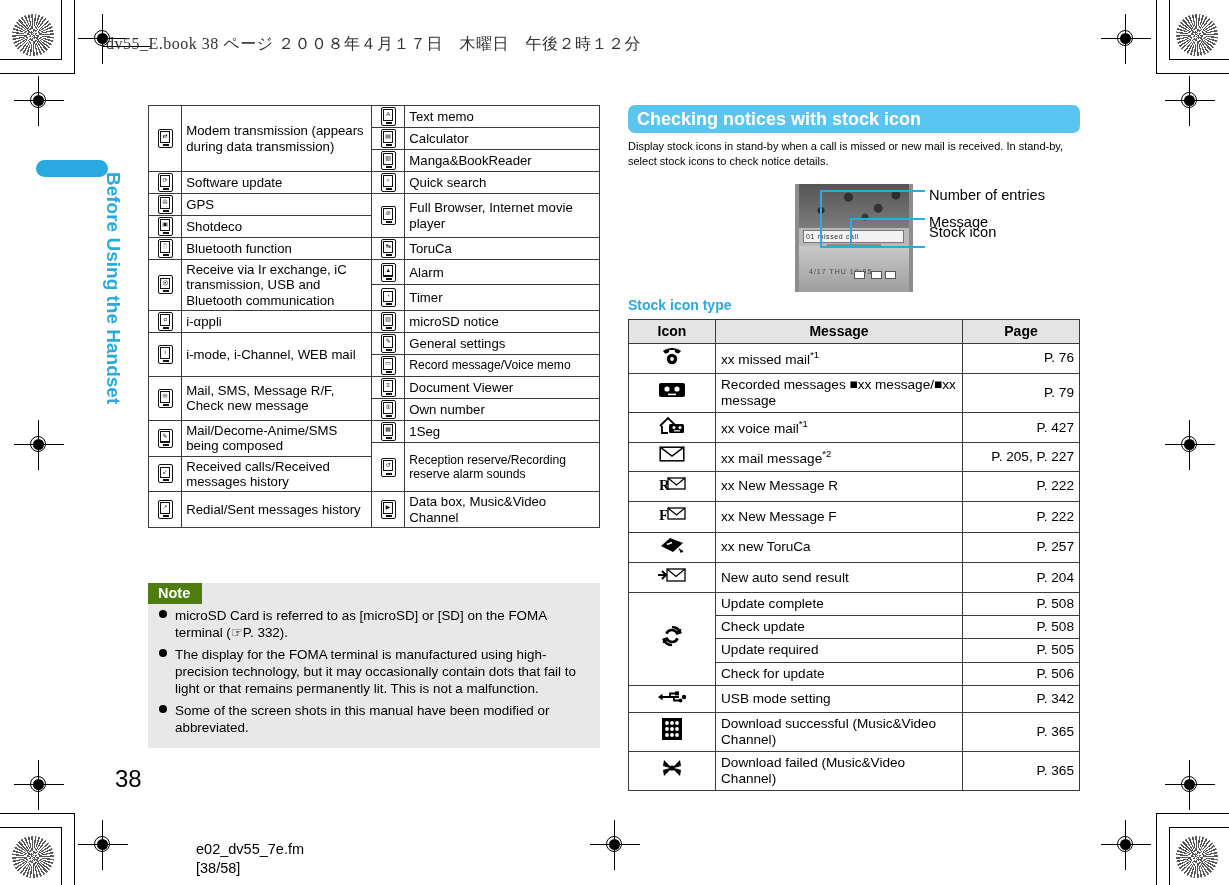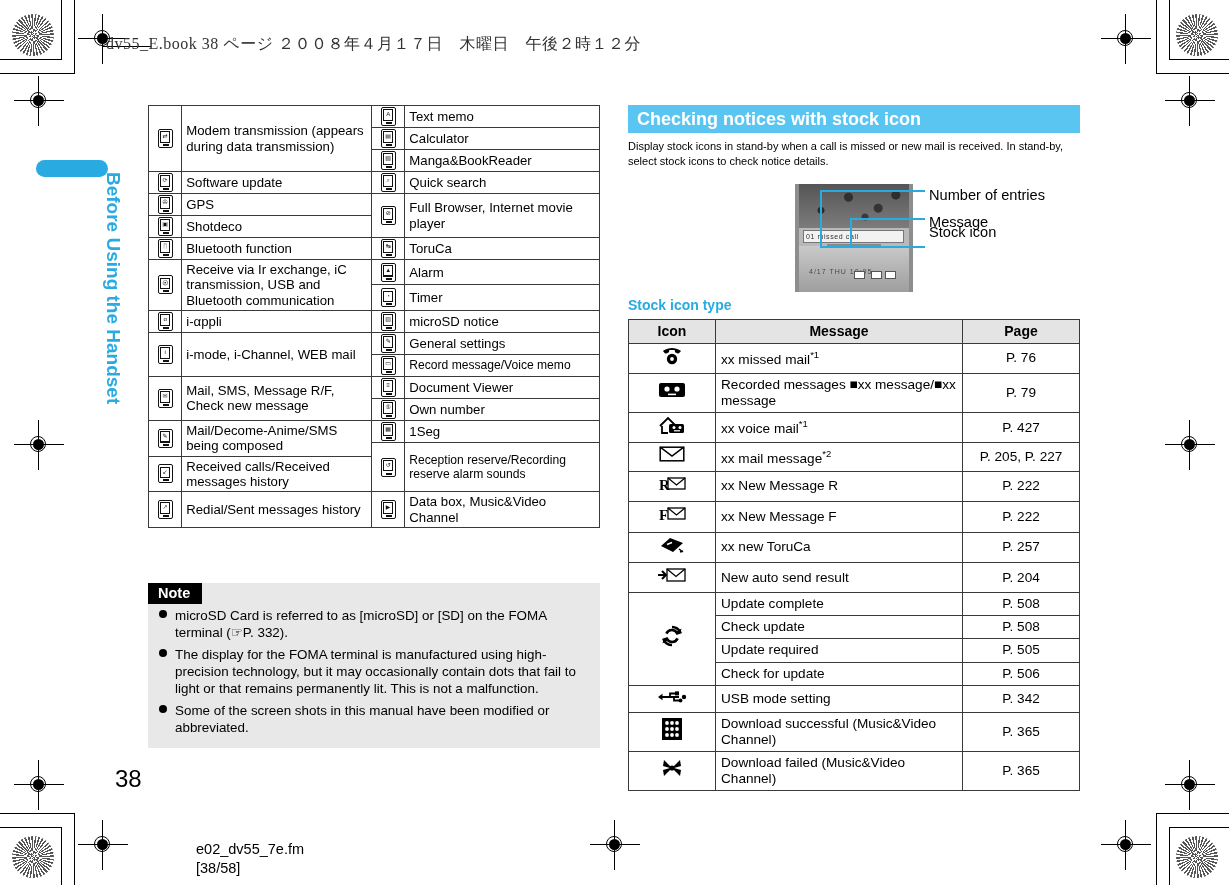--- a/index.html
+++ b/index.html
@@ -91,21 +91,21 @@
     overflow:hidden;
   }
 
   
   .notebox{
     position:absolute;left:148px;top:583px;width:452px;
     background:#e8e8e8;box-sizing:border-box;
     padding:0 0 7px 0;
   }
   .note-h{
-    display:inline-block;background:#000000;color:#fff;font-weight:bold;
+    display:inline-block;background:#4d7c0f;color:#fff;font-weight:bold;
     font-size:14.5px;padding:2px 12px 3px 10px;margin:0 0 3px 0;
   }
   .note-li{
     position:relative;padding:0 16px 5px 27px;font-size:13.4px;line-height:1.27;
   }
   .note-li .bul{
     position:absolute;left:11px;top:3px;width:8px;height:8px;border-radius:50%;
     background:#000;
   }
 
@@ -114,21 +114,21 @@
     position:absolute;left:115px;top:765px;font-size:24px;color:#000;text-align:right;
   }
   .footer{
     position:absolute;left:196px;top:840px;font-size:14.5px;line-height:1.32;color:#000;
   }
 
   
   .sechead{
     position:absolute;left:628px;top:105px;width:452px;height:28px;
     background:#5BC5F2;color:#fff;font-weight:bold;font-size:18px;
-    line-height:28px;padding-left:9px;box-sizing:border-box;
+    line-height:28px;padding-left:9px;box-sizing:border-box;border-radius:7px;
   }
   .intro{
     position:absolute;left:628px;top:139px;width:460px;
     font-size:11px;line-height:1.33;
   }
 
   
   .shot{
     position:absolute;left:795px;top:184px;width:118px;height:108px;
     background:#b9b9b9;overflow:hidden;
@@ -187,21 +187,21 @@
   .stbl{
     position:absolute;left:628px;top:319px;width:452px;
     font-size:13.6px;
   }
   .stbl td,.stbl th{
     border:1px solid #3a3a3a;padding:3px 5px;line-height:1.18;
     vertical-align:middle;
   }
   .stbl th{background:#e4e4e4;font-weight:bold;text-align:center;font-size:14px;}
   .stbl td.ic{width:86px;text-align:center;font-size:19px;padding:2px 0;}
-  .stbl td.pg{width:106px;text-align:center;white-space:nowrap;}
+  .stbl td.pg{width:106px;text-align:right;white-space:nowrap;}
   .stbl .sup{font-size:9.5px;vertical-align:super;}
 
   .gi{display:inline-block;line-height:1;}
   .gi svg{display:block;}
 </style>
 </head>
 <body>
 
 <div class="burst" style="left:12px;top:14px;"></div>
 <div class="burst" style="left:1176px;top:14px;"></div>

